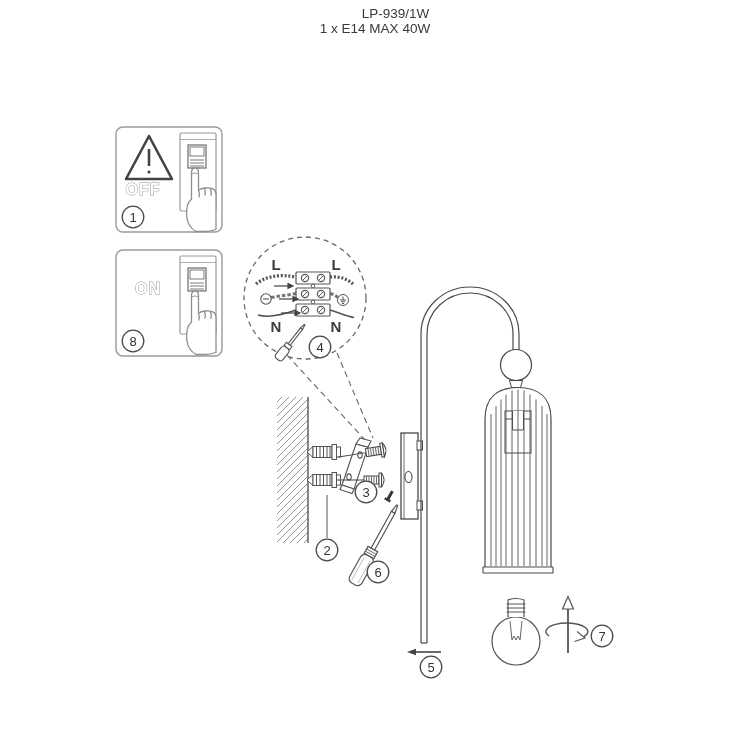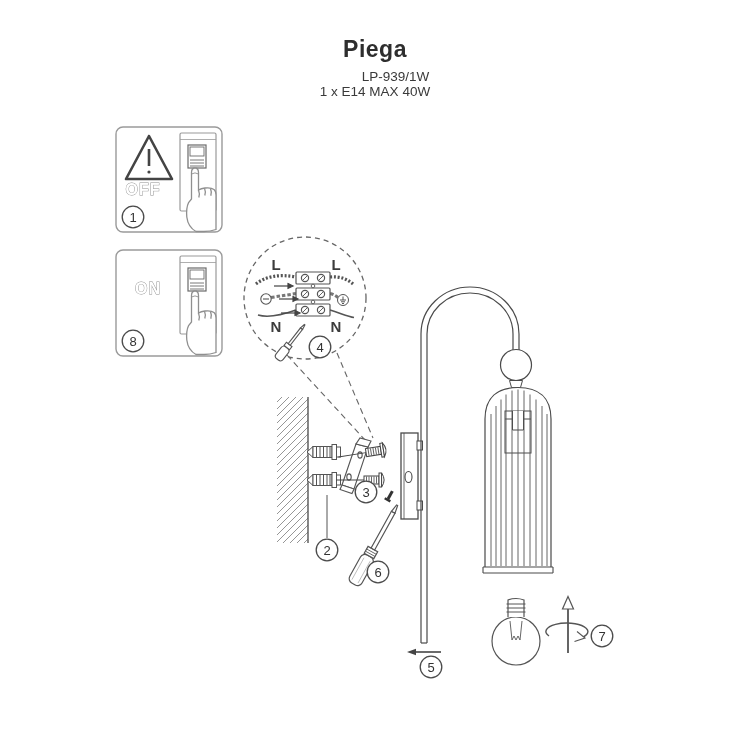--- a/index.html
+++ b/index.html
@@ -14,21 +14,20 @@
   .badge-txt{font-size:13px;fill:#333;}
   .hollow{font-size:16px;font-weight:bold;fill:#ffffff;stroke:#8f8f8f;stroke-width:.9;paint-order:stroke;letter-spacing:1px;}
   .wlabel{font-size:15px;font-weight:600;fill:#3c3c3c;}
 </style>
 </head>
 <body>
 
 <div class="page">
 
   <div class="hdr">
-    <div class="title">Piega</div>
     <div class="model">LP-939/1W</div>
     <div class="spec">1 x E14 MAX 40W</div>
   </div>
 
   <svg width="750" height="750" viewBox="0 0 750 750">
     <defs>
       <pattern id="hatch" width="7" height="7" patternUnits="userSpaceOnUse">
         <path d="M0,7 L7,0" stroke="#8a8a8a" stroke-width="0.9" fill="none"></path>
       </pattern>
 

